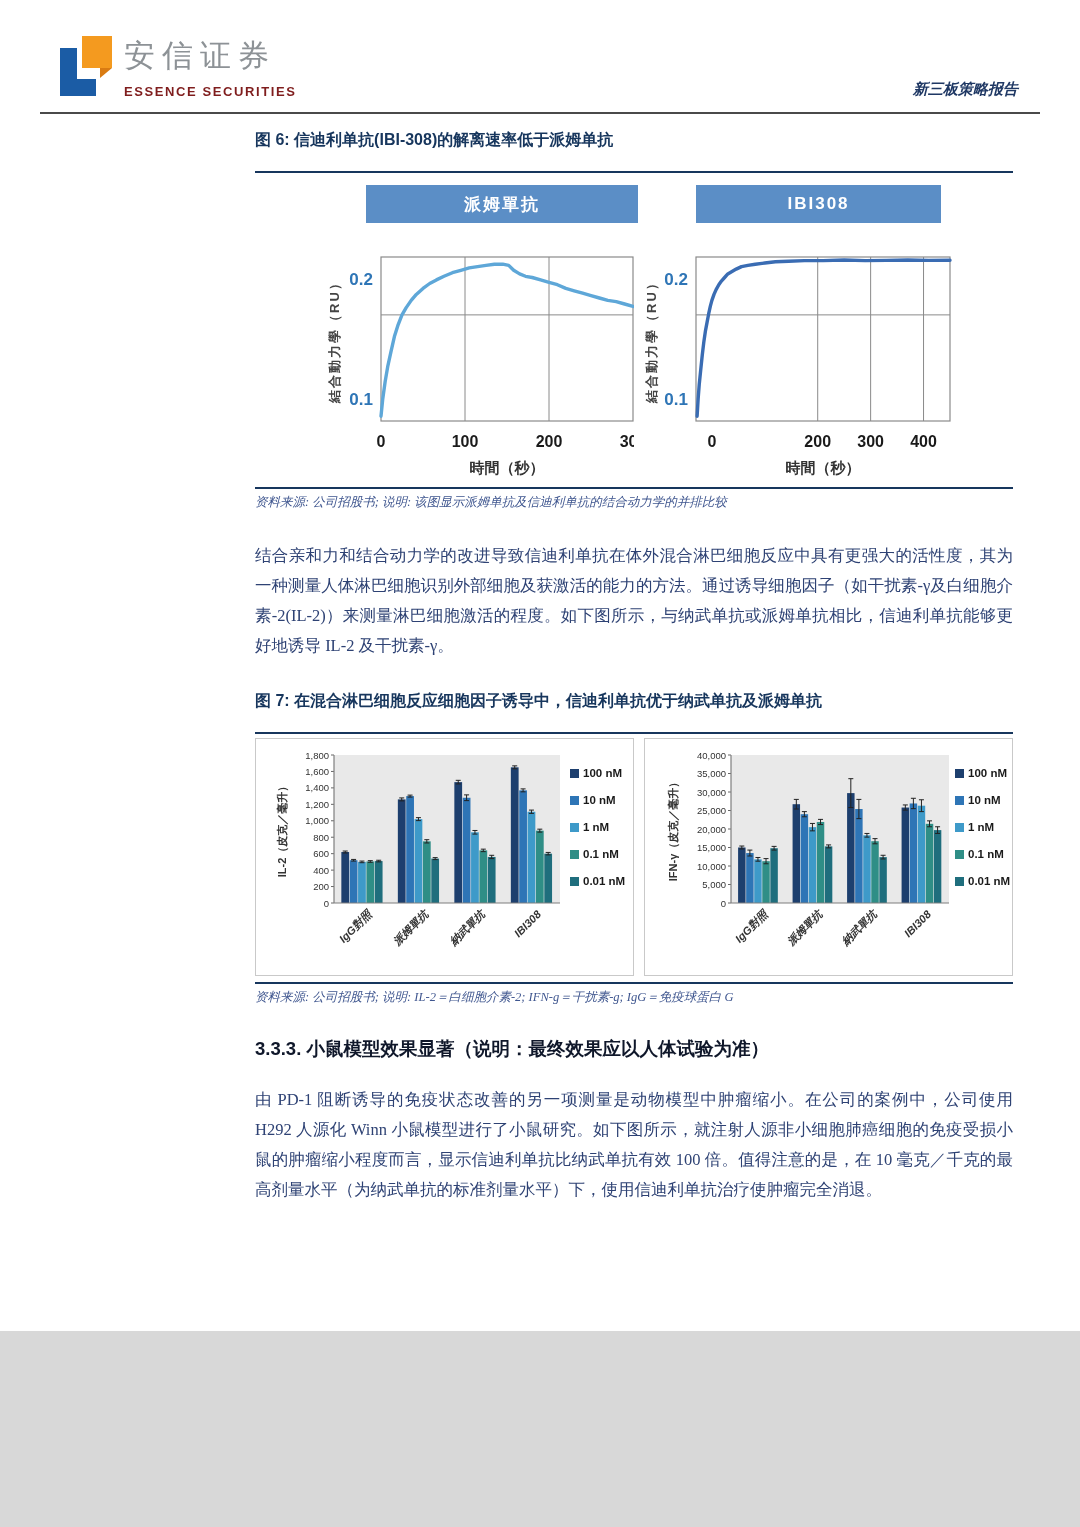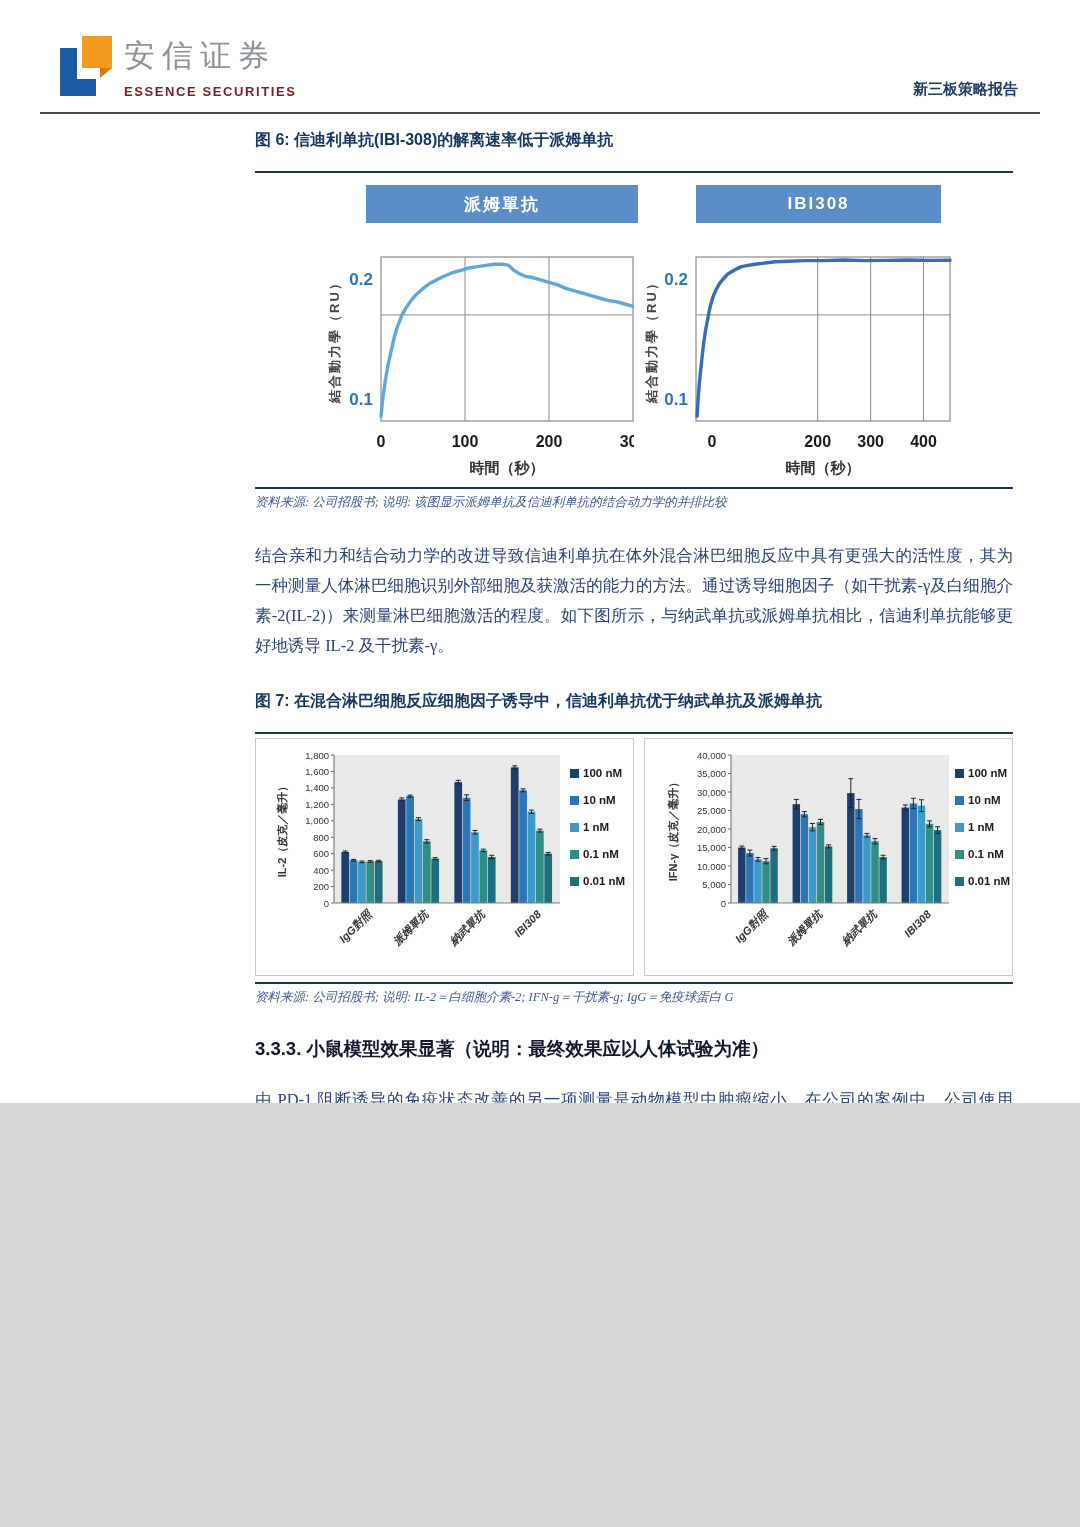--- a/index.html
+++ b/index.html
@@ -1,32 +1,32 @@
 <!DOCTYPE html>
 <html><head>
 <meta charset="utf-8">
 <style>
   html,body{margin:0;padding:0;background:#d8d8d8;}
-  .page{position:relative;width:1080px;height:1103px;background:#ffffff;margin:0 auto;
+  .page{position:relative;width:1080px;height:1331px;background:#ffffff;margin:0 auto;
         font-family:"Liberation Serif","DejaVu Serif",serif;overflow:hidden;}
 
   
   .hdr{position:absolute;top:0;left:0;right:0;height:116px;}
   .logo{position:absolute;left:60px;top:36px;width:56px;height:60px;}
   .logo .blue-v{position:absolute;left:0;top:12px;width:17px;height:48px;background:#1b5ca5;}
   .logo .blue-h{position:absolute;left:0;top:43px;width:36px;height:17px;background:#1b5ca5;}
   .logo .orange{position:absolute;left:22px;top:0;width:30px;height:32px;background:#f49a1f;}
   .logo .orange-fold{position:absolute;left:40px;top:32px;width:0;height:0;
         border-left:12px solid #d97b12;border-bottom:10px solid transparent;}
   .brand{position:absolute;left:124px;top:36px;}
   .brand-cn{font-family:"Liberation Sans","DejaVu Sans",sans-serif;font-size:31px;color:#8d9296;
             letter-spacing:7px;font-weight:500;line-height:40px;}
   .brand-en{font-family:"Liberation Sans","DejaVu Sans",sans-serif;font-size:13px;color:#7f1d1d;
             letter-spacing:1.6px;font-weight:700;margin-top:8px;}
-  .report-type{position:absolute;right:62px;top:80px;font-size:15px;color:#1f3864;font-weight:700;}
+  .report-type{position:absolute;right:62px;top:80px;font-size:15px;color:#1f3864;font-weight:700;font-style:italic;}
   .hdr-rule{position:absolute;left:40px;right:40px;top:112px;height:2px;background:#4a4a4a;}
 
   
   .content{position:absolute;left:255px;top:130px;width:758px;}
   .fig-title{font-size:16px;font-weight:700;color:#17365d;padding-bottom:20px;
              border-bottom:2.5px solid #17365d;font-family:"Liberation Sans","DejaVu Sans",sans-serif;}
   .fig-rule{height:2px;background:#17365d;margin-top:6px;}
   .fig-source{margin-top:5px;font-size:12.5px;font-style:italic;color:#3f568f;}
 
   .fig6-headers{position:relative;height:38px;margin-top:12px;}

